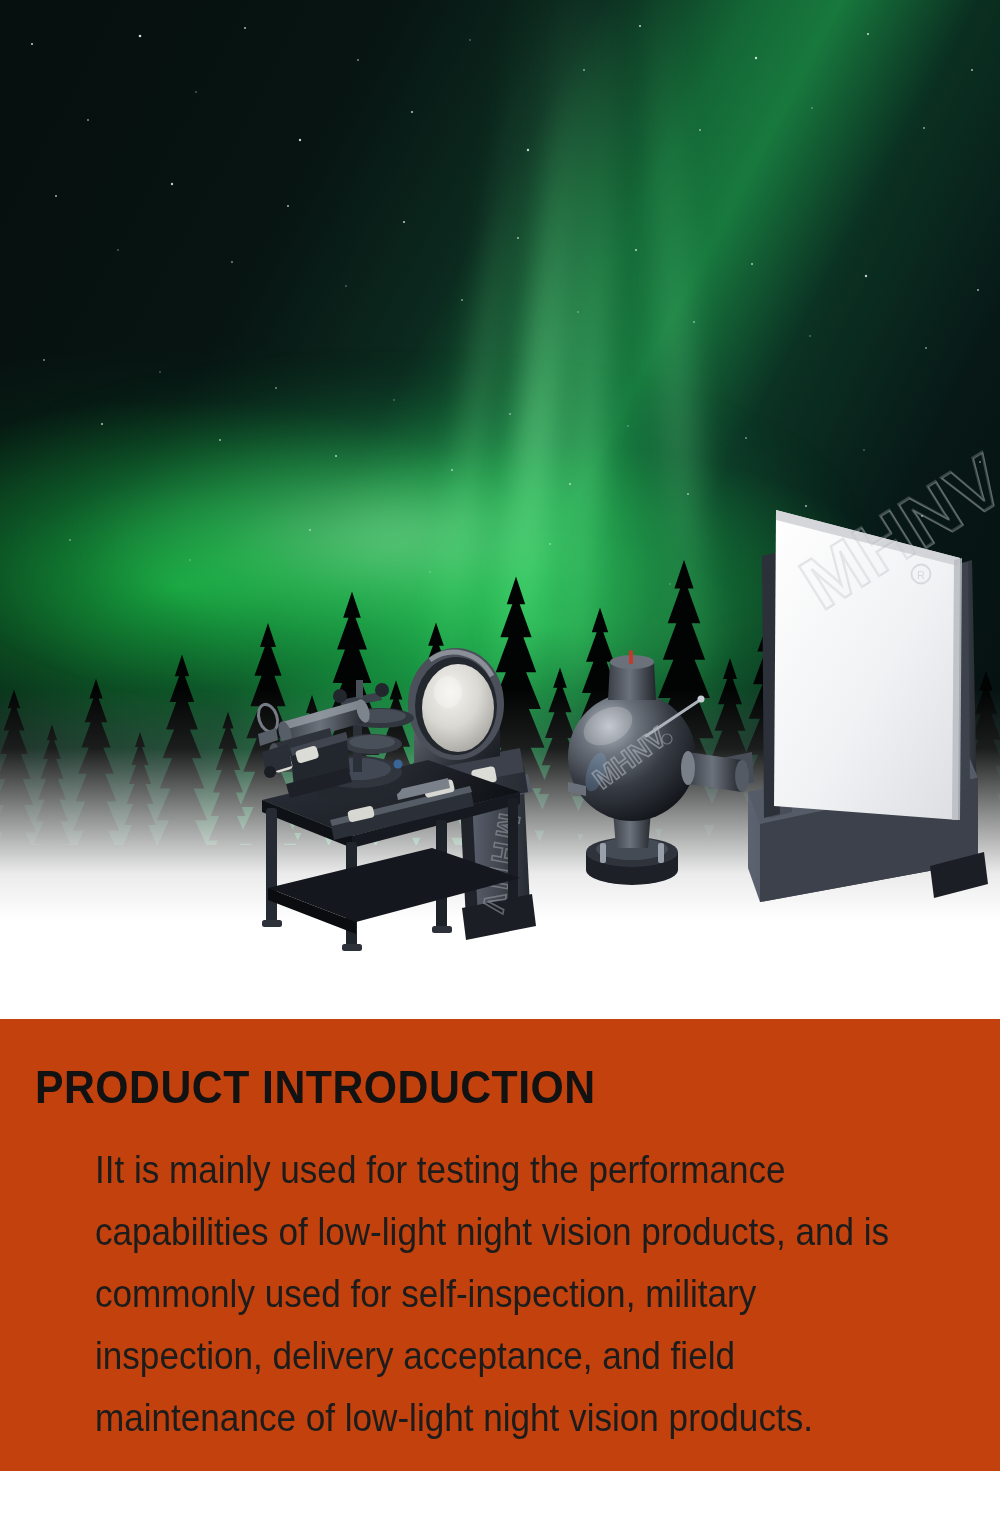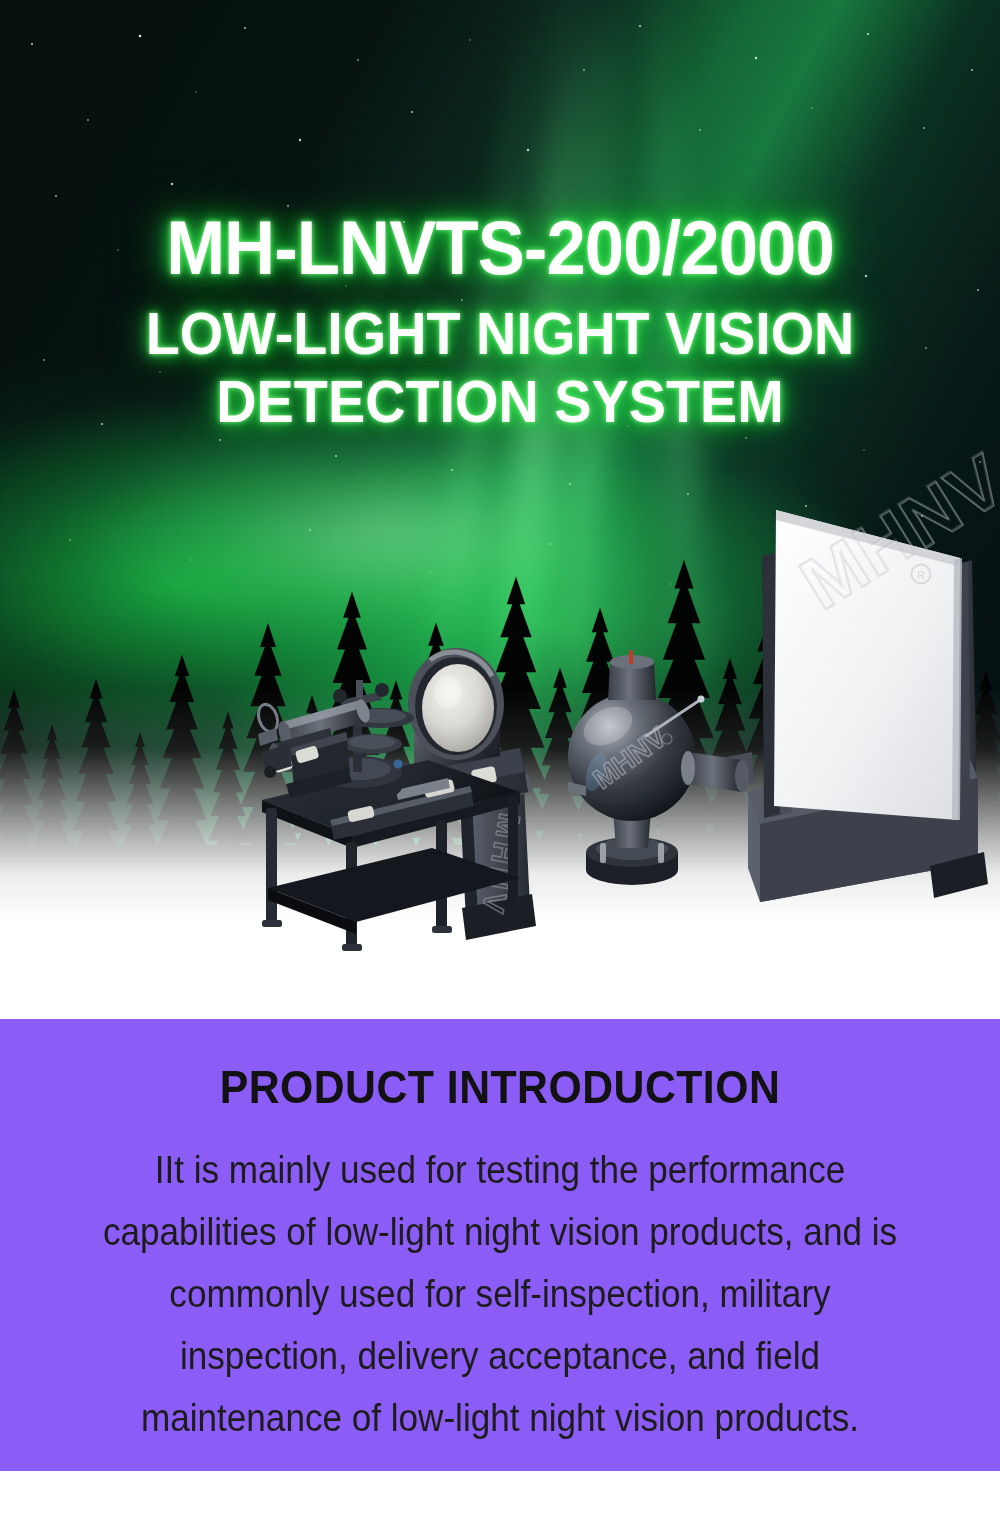--- a/index.html
+++ b/index.html
@@ -164,22 +164,21 @@
   
   .equipment { position: absolute; left: 0; top: 0; width: 1000px; height: 1019px; z-index: 5; pointer-events: none; }
 
   
   .intro {
     position: absolute;
     left: 0;
     top: 1019px;
     width: 1000px;
     height: 452px;
-    background: #8b5cf6;
-    text-align: center;
+    background: #c2410c;
   }
 
   .intro-heading {
     margin-top: 42px;
     font-family: "Liberation Sans Narrow", "Liberation Sans", sans-serif;
     font-weight: bold;
     font-size: 46px;
     line-height: 52px;
     letter-spacing: 0.5px;
     color: #121212;
@@ -547,27 +546,20 @@
 
           <path d="M262,752 L288,744 L292,766 L266,774 Z" fill="#2a2e36"></path>
           <circle cx="270" cy="772" r="6" fill="#1a1d23"></circle>
           <path d="M258,734 L276,728 L278,740 L260,746 Z" fill="#585e68"></path>
         </g>
 
         <path d="M286,784 L348,768 L352,782 L290,798 Z" fill="#1d2127"></path>
       </g>
     </svg>
 
-    <div class="hero-text">
-      <div class="model-title">MH-LNVTS-200/2000</div>
-      <div class="sub-title">
-        <span class="l1">LOW-LIGHT NIGHT VISION</span>
-        <span class="l2">DETECTION SYSTEM</span>
-      </div>
-    </div>
   </div>
 
   <div class="intro">
     <div class="intro-heading">PRODUCT INTRODUCTION</div>
     <div class="intro-body">
       <div>IIt is mainly used for testing the performance</div>
       <div>capabilities of low-light night vision products, and is</div>
       <div>commonly used for self-inspection, military</div>
       <div>inspection, delivery acceptance, and field</div>
       <div>maintenance of low-light night vision products.</div>

